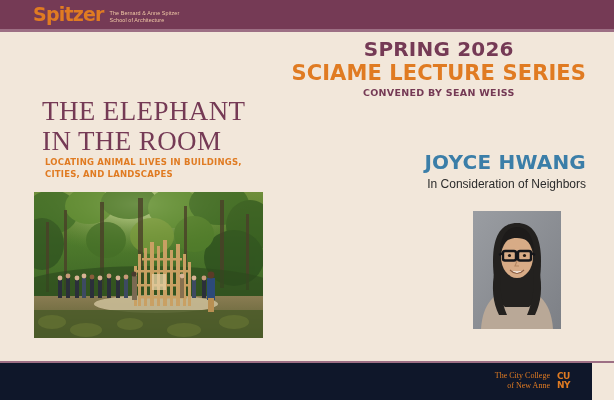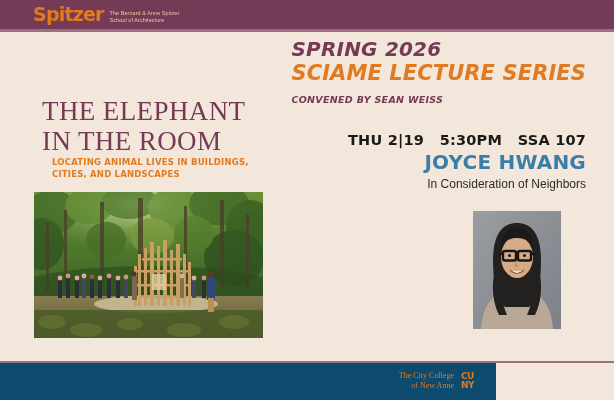--- a/index.html
+++ b/index.html
@@ -52,23 +52,23 @@
     line-height: 7px;
     color: #f0c9a6;
     padding-top: 5px;
     letter-spacing: 0.1px;
   }
 
   
   .footer-bar {
     position: absolute;
     left: 0; bottom: 0;
-    width: 496px;
+    width: 592px;
     height: 37px;
-    background: #0c4a6e;
+    background: #0f172a;
   }
   .footer-rule {
     position: absolute;
     left: 0; bottom: 37px;
     width: 614px;
     height: 2px;
     background: #9d6f84;
   }
   .ccny-lockup {
     position: absolute;
@@ -90,22 +90,21 @@
     font-size: 9px;
     line-height: 9px;
     color: #e07b22;
     letter-spacing: -0.5px;
   }
 
   
   .series-block {
     position: absolute;
     right: 28px; top: 38px;
-    text-align: left;
-    font-style: italic;
+    text-align: center;
   }
   .series-season {
     font-family: "DejaVu Sans", sans-serif;
     font-weight: 700;
     font-size: 20px;
     letter-spacing: 0.2px;
     color: #753a55;
     line-height: 23px;
   }
   .series-name {
@@ -116,40 +115,40 @@
     color: #e07b22;
     line-height: 24px;
   }
   .series-convener {
     font-family: "DejaVu Sans", sans-serif;
     font-weight: 700;
     font-size: 9.5px;
     letter-spacing: 0.3px;
     color: #753a55;
     line-height: 14px;
-    margin-top: 8px;
+    margin-top: 1px;
   }
 
   
   .lecture-title {
     position: absolute;
     left: 36px; top: 96px;
     width: 260px;
   }
   .lecture-title-line {
     font-family: "Liberation Serif", serif;
     font-size: 27px;
     line-height: 30px;
     color: #753a55;
     letter-spacing: 0.4px;
     margin-left: 6px;
   }
   .lecture-subtitle {
     position: absolute;
-    left: 52px; top: 156px;
+    left: 45px; top: 156px;
     width: 250px;
     font-family: "DejaVu Sans", sans-serif;
     font-weight: 700;
     font-size: 8.5px;
     line-height: 12px;
     letter-spacing: 0.2px;
     color: #e07b22;
   }
 
   
@@ -352,21 +351,20 @@
 
         <g>
           <rect x="173" y="86" width="8" height="22" fill="#2c4a7a"></rect>
           <rect x="174" y="106" width="6" height="14" fill="#b98f52"></rect>
           <circle cx="177" cy="83" r="3.4" fill="#5a3b26"></circle>
         </g>
       </g>
     </svg>
   </div>
 
-  <div class="event-when">THU 2|19   5:30PM   SSA 107</div>
   <div class="speaker-name">JOYCE HWANG</div>
   <div class="talk-title">In Consideration of Neighbors</div>
 
   <div class="portrait">
     <svg width="88" height="118" viewBox="0 0 88 118">
       <defs>
         <linearGradient id="pbg" x1="0" y1="0" x2="1" y2="1">
           <stop offset="0%" stop-color="#9a9da2"></stop>
           <stop offset="100%" stop-color="#7d8086"></stop>
         </linearGradient>

